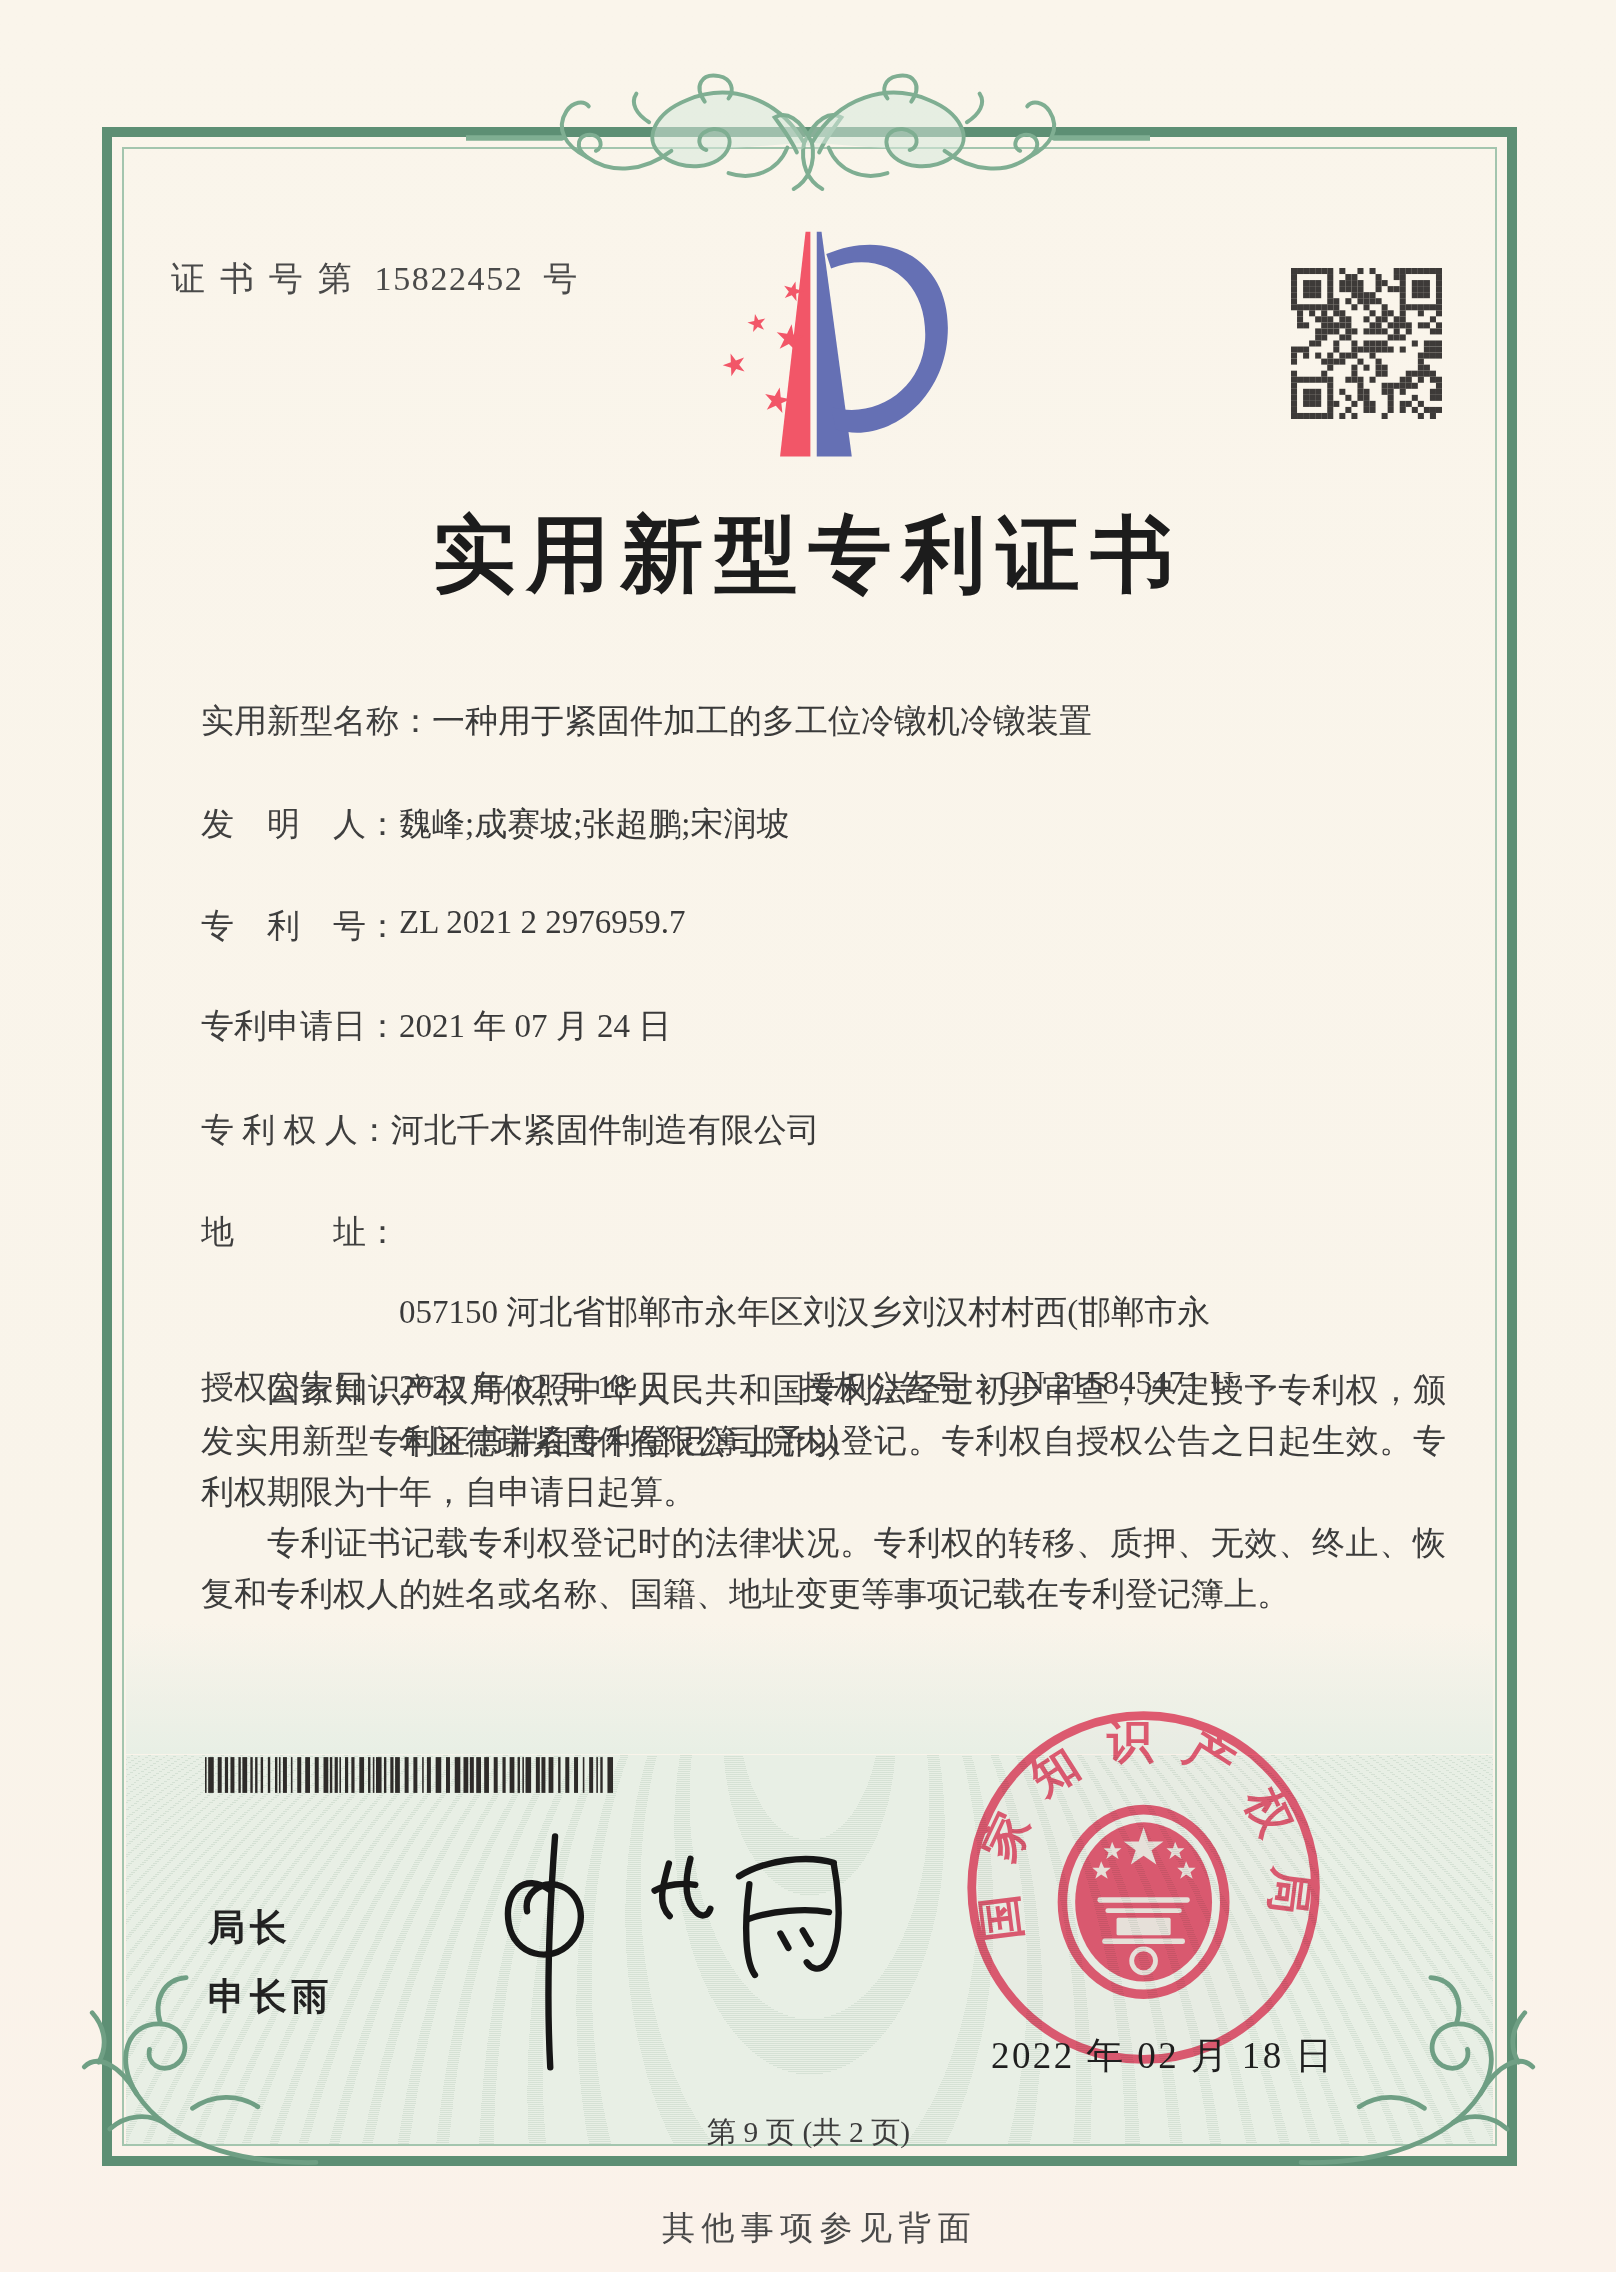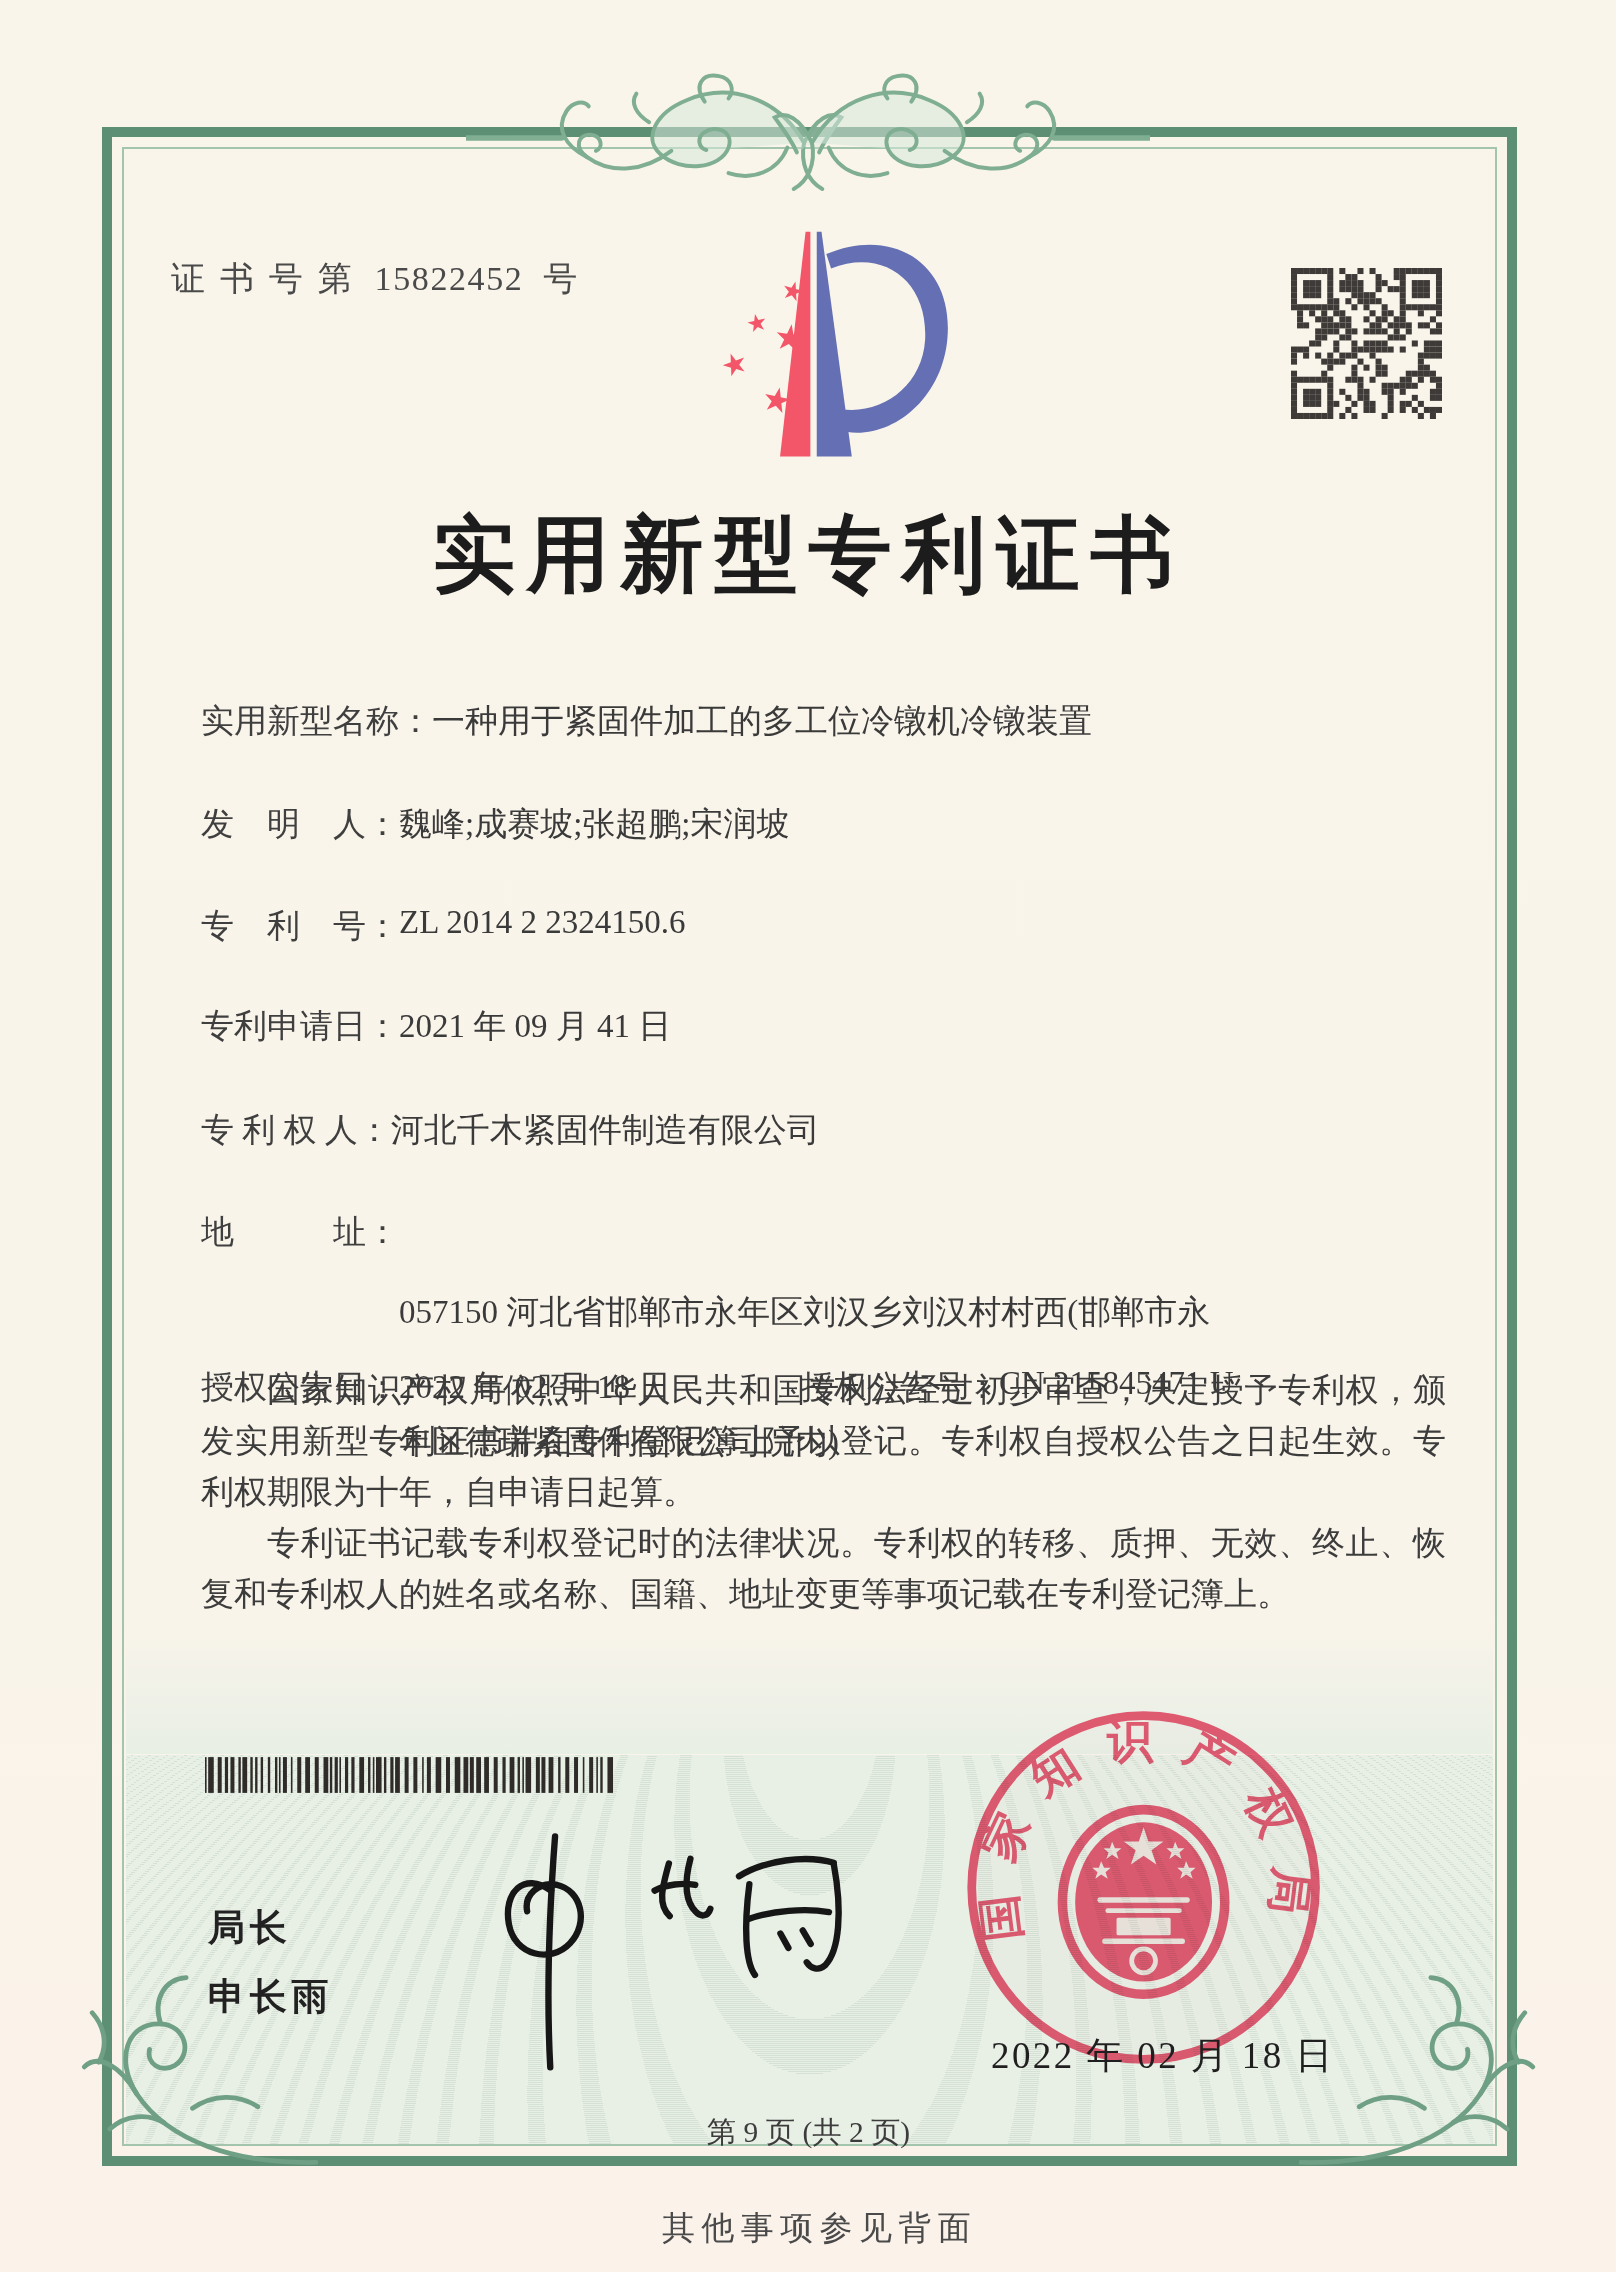--- a/index.html
+++ b/index.html
@@ -444,25 +444,25 @@
   <div class="field" style="top:802px">
     <span class="flabel">发　明　人：</span>
     <span class="fvalue">魏峰;成赛坡;张超鹏;宋润坡</span>
   </div>
   <div class="field" style="top:699px">
     <span class="flabel">实用新型名称：</span>
     <span class="fvalue">一种用于紧固件加工的多工位冷镦机冷镦装置</span>
   </div>
   <div class="field" style="top:904px">
     <span class="flabel">专　利　号：</span>
-    <span class="fvalue">ZL 2014 2 2324150.6</span>
+    <span class="fvalue">ZL 2021 2 2976959.7</span>
   </div>
   <div class="field" style="top:1004px">
     <span class="flabel">专利申请日：</span>
-    <span class="fvalue">2021 年 09 月 41 日</span>
+    <span class="fvalue">2021 年 07 月 24 日</span>
   </div>
   <div class="field" style="top:1108px">
     <span class="flabel">专 利 权 人：</span>
     <span class="fvalue">河北千木紧固件制造有限公司</span>
   </div>
   <div class="field" style="top:1210px">
     <span class="flabel">地　　　址：</span>
     <span class="fvalue">
       <span class="vline">057150 河北省邯郸市永年区刘汉乡刘汉村村西(邯郸市永</span>
       <span class="vline">年区德瑞紧固件有限公司院内)</span>

